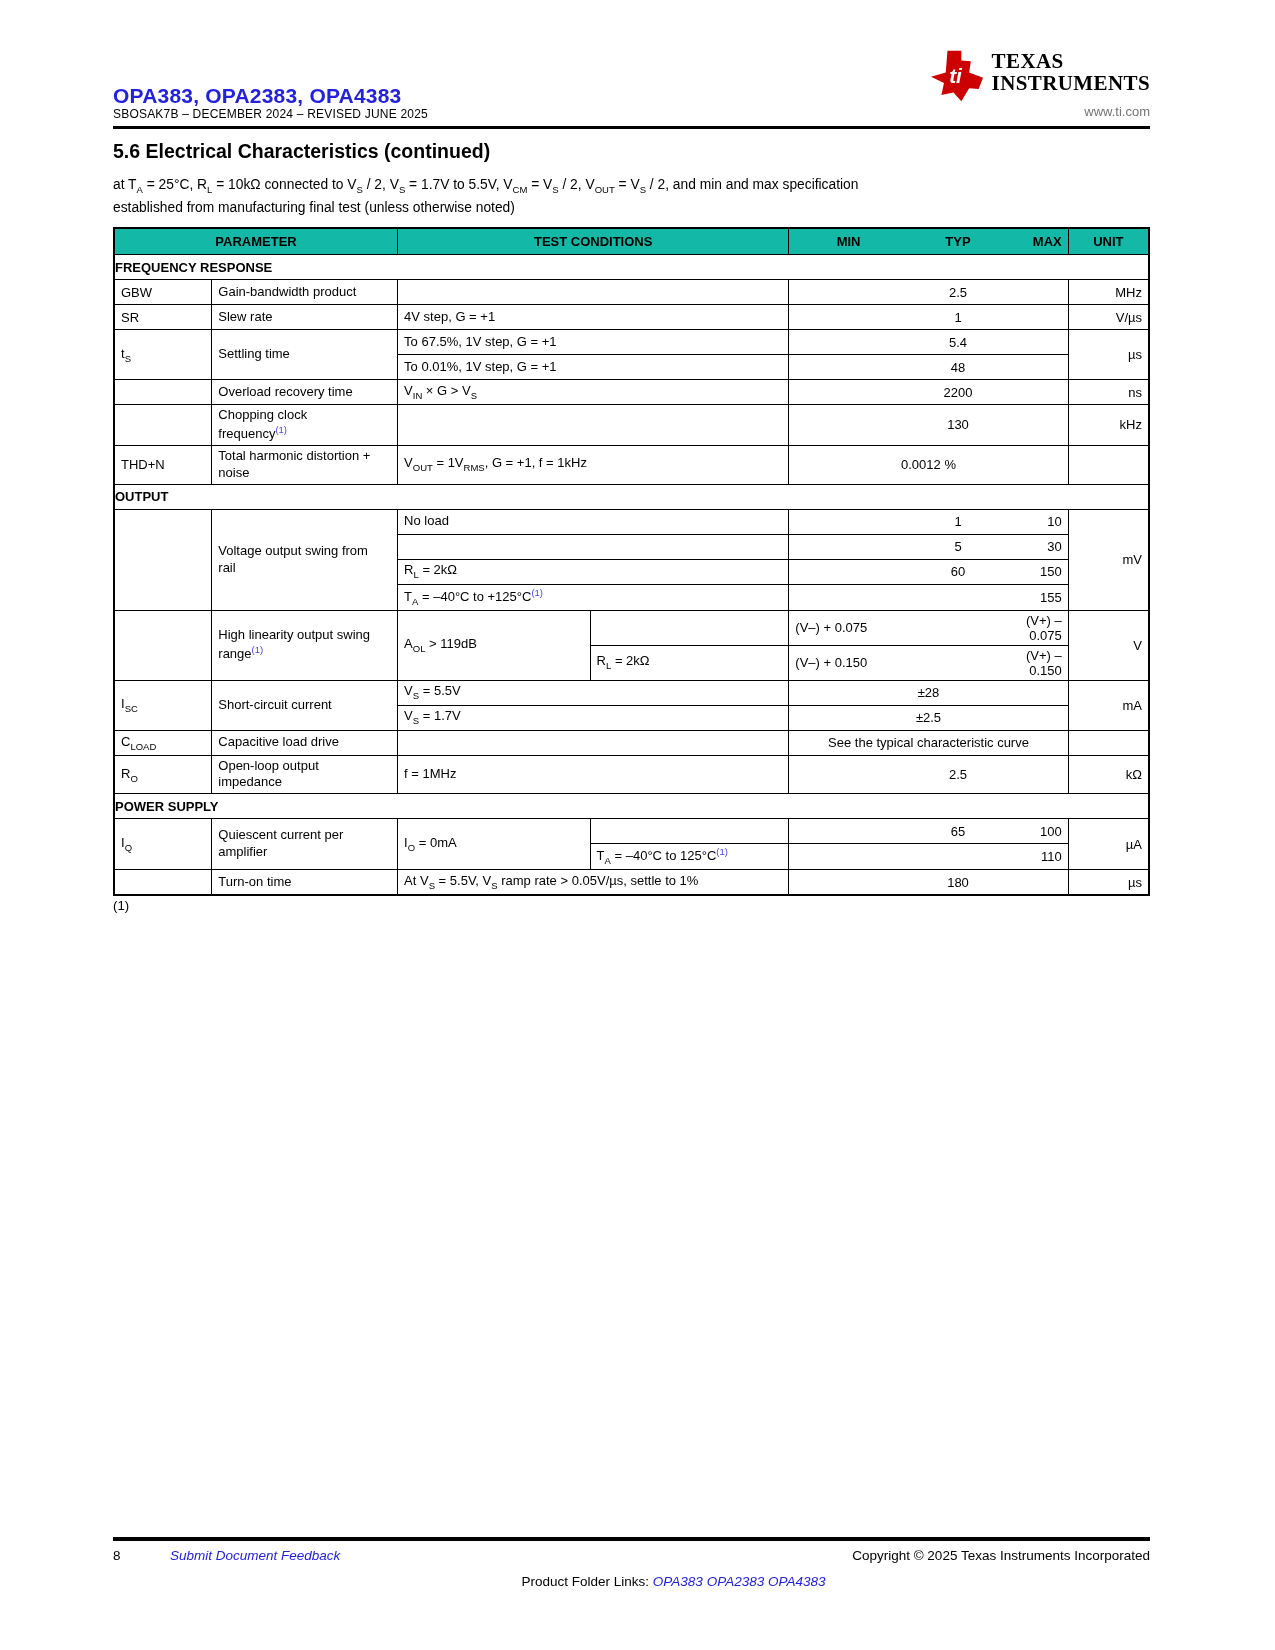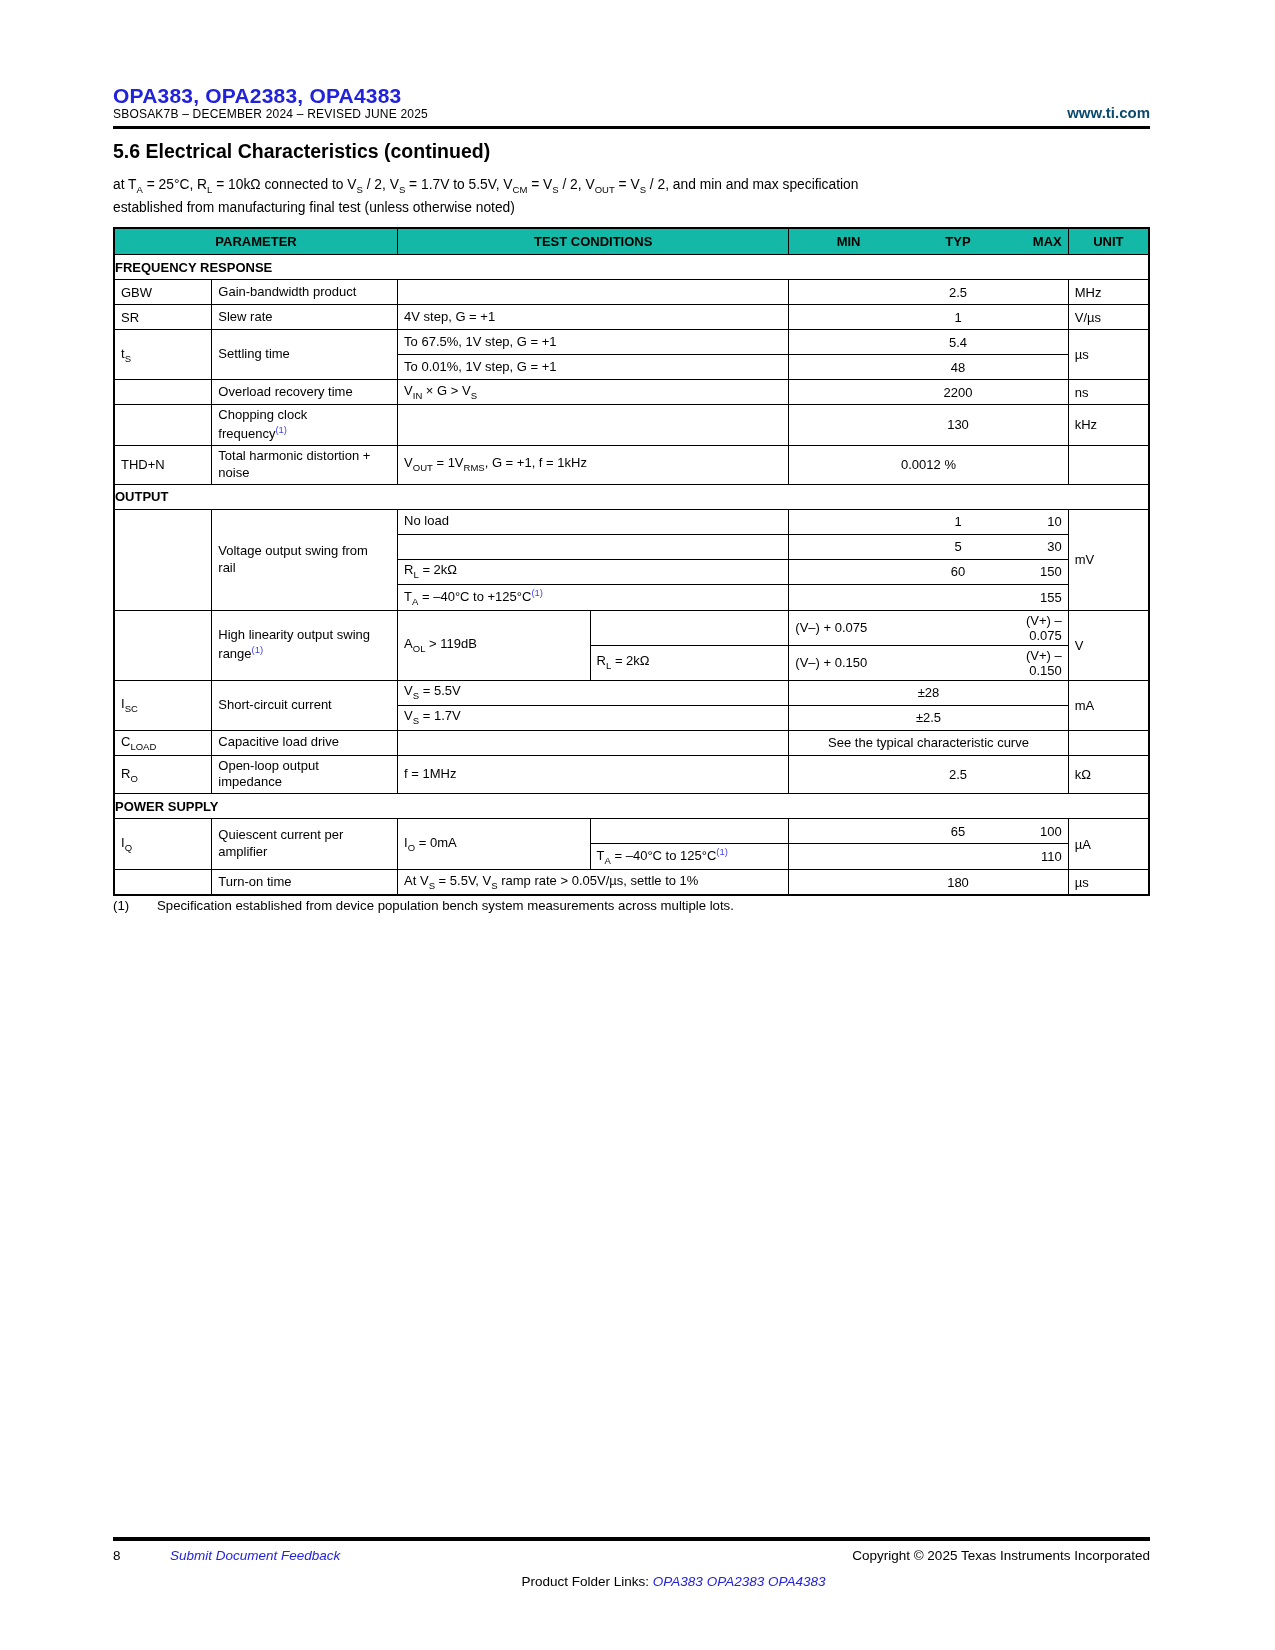--- a/index.html
+++ b/index.html
@@ -7,22 +7,22 @@
         font-family:"Liberation Sans",sans-serif;color:#000;overflow:hidden;}
 
   
   .doc-title{position:absolute;left:113px;top:84px;font-size:21px;font-weight:bold;
              color:#2222dd;text-decoration:none;letter-spacing:.2px;}
   .doc-meta{position:absolute;left:113px;top:107px;font-size:12px;letter-spacing:.2px;}
   .logo{position:absolute;top:50px;right:125px;display:flex;align-items:flex-start;gap:8px;}
   .logo-bug{width:54px;height:52px;}
   .wordmark{font-family:"Liberation Serif",serif;font-weight:bold;font-size:21px;
             line-height:1.05;letter-spacing:.4px;}
-  .website{position:absolute;top:104px;right:125px;font-size:15px;font-weight:bold;
-           color:#0c4a6e;text-decoration:none;}
+  .website{position:absolute;top:104px;right:125px;font-size:13px;font-weight:normal;
+           color:#737373;text-decoration:none;}
   .masthead-rule{position:absolute;left:113px;top:126px;width:1037px;height:3px;background:#000;}
 
   
   .section-title{position:absolute;left:113px;top:140px;font-size:19.5px;font-weight:bold;}
   .intro{position:absolute;left:113px;top:174px;width:1050px;font-size:13.8px;
          line-height:1.55;white-space:pre-line;}
 
   
   table.spec{position:absolute;left:113px;top:227px;width:1037px;border-collapse:collapse;
              border:2px solid #000;font-size:13px;table-layout:fixed;}
@@ -33,21 +33,21 @@
   th.htyp{border-left:none;border-right:none;}
   th.hmax{border-left:none;text-align:right;}
   tr.section-row td{font-weight:bold;text-align:left;padding-left:0;}
   td.sym{text-align:left;}
   td.param{text-align:left;white-space:pre-line;line-height:1.3;}
   td.cond{text-align:left;line-height:1.3;}
   td.vmin{text-align:left;border-right:none;}
   td.vtyp{text-align:center;border-left:none;border-right:none;}
   td.vmax{text-align:right;border-left:none;}
   td.vspan{text-align:center;}
-  td.unit{text-align:left;}
+  td.unit{text-align:right;}
   sub{font-size:9.5px;}
   .fnref{color:#4343ef;font-size:9.5px;vertical-align:5px;}
 
   
   .footnote{position:absolute;left:113px;top:898px;width:1037px;display:flex;font-size:13.2px;}
   .footnote .marker{width:44px;flex:none;}
 
   
   .footer-rule{position:absolute;left:113px;top:1537px;width:1037px;height:4px;background:#000;}
   .footer-line{position:absolute;left:113px;top:1548px;width:1037px;font-size:13.5px;}
@@ -60,20 +60,30 @@
   .product-link{color:#2222dd;font-style:italic;text-decoration:none;}
 </style>
 </head>
 <body>
 
 <div class="page">
 
   <a class="doc-title" href="#">OPA383, OPA2383, OPA4383</a>
   <div class="doc-meta">SBOSAK7B – DECEMBER 2024 – REVISED JUNE 2025</div>
 
+  <div class="logo">
+    <svg class="logo-bug" viewBox="0 0 62 60" xmlns="http://www.w3.org/2000/svg">
+      <path d="M20 1 L36 1 L36 12 L47 13 L45 26 L61 32 L56 45 L45 44 L36 59 L27 49 L13 52 L16 38 L1 31 L18 26 Z" fill="#cc0000"></path>
+      <text x="22" y="38" font-family="Liberation Sans, sans-serif" font-size="24" font-weight="bold" font-style="italic" fill="#ffffff">ti</text>
+    </svg>
+    <div class="wordmark">
+      <div>TEXAS</div>
+      <div>INSTRUMENTS</div>
+    </div>
+  </div>
   <a class="website" href="#">www.ti.com</a>
 
   <div class="masthead-rule"></div>
 
   <h1 class="section-title" style="margin:0;">5.6 Electrical Characteristics (continued)</h1>
   <div class="intro">at T<sub>A</sub> = 25°C, R<sub>L</sub> = 10kΩ connected to V<sub>S</sub> / 2, V<sub>S</sub> = 1.7V to 5.5V, V<sub>CM</sub> = V<sub>S</sub> / 2, V<sub>OUT</sub> = V<sub>S</sub> / 2, and min and max specification
 established from manufacturing final test (unless otherwise noted)</div>
 
   <table class="spec">
     <colgroup>
@@ -278,21 +288,20 @@
       <td class="vmin"></td>
       <td class="vtyp">180</td>
       <td class="vmax"></td>
       <td class="unit">µs</td>
     </tr>
   </tbody>
     </table>
 
   <div class="footnote">
     <span class="marker">(1)</span>
-    <span>Specification established from device population bench system measurements across multiple lots.</span>
   </div>
 
   <div class="footer-rule"></div>
   <div class="footer-line">
     <span class="page-num">8</span>
     <a class="feedback-link" href="#">Submit Document Feedback</a>
     <span class="copyright">Copyright © 2025 Texas Instruments Incorporated</span>
   </div>
   <div class="product-line">
     <span>Product Folder Links:</span>

